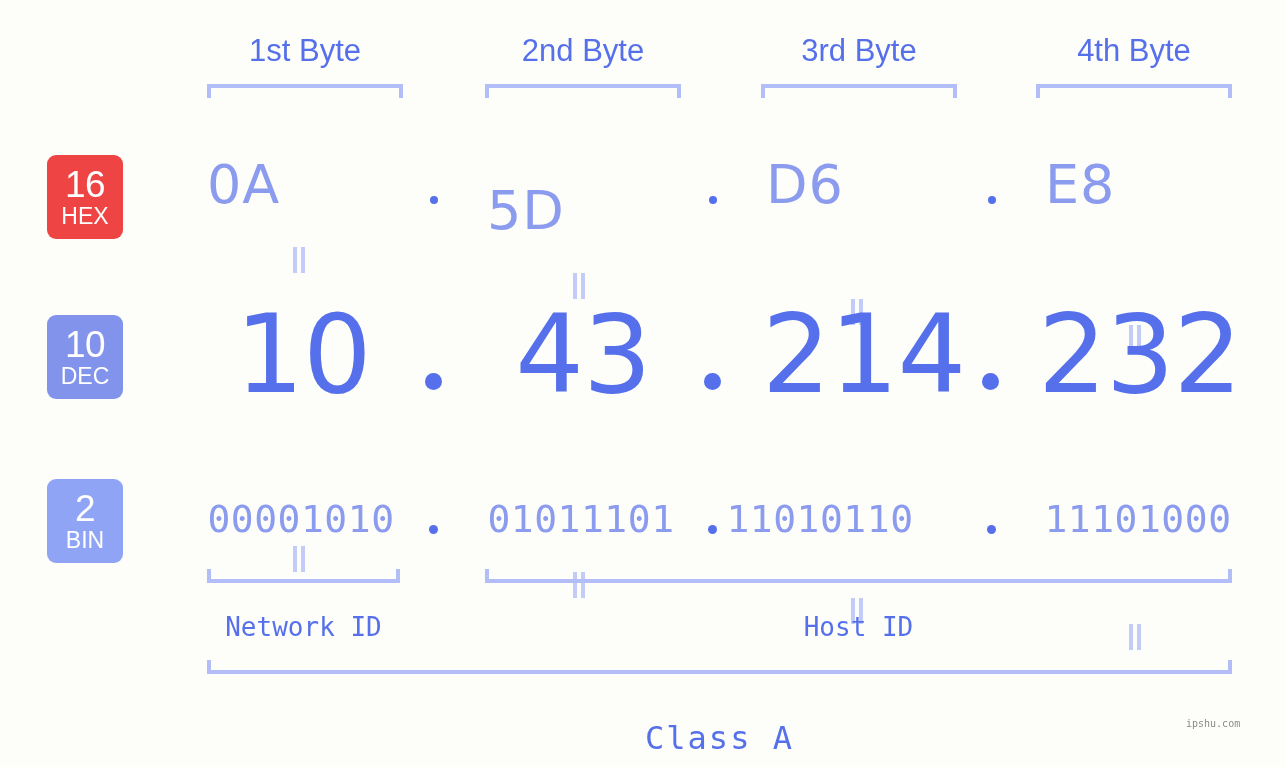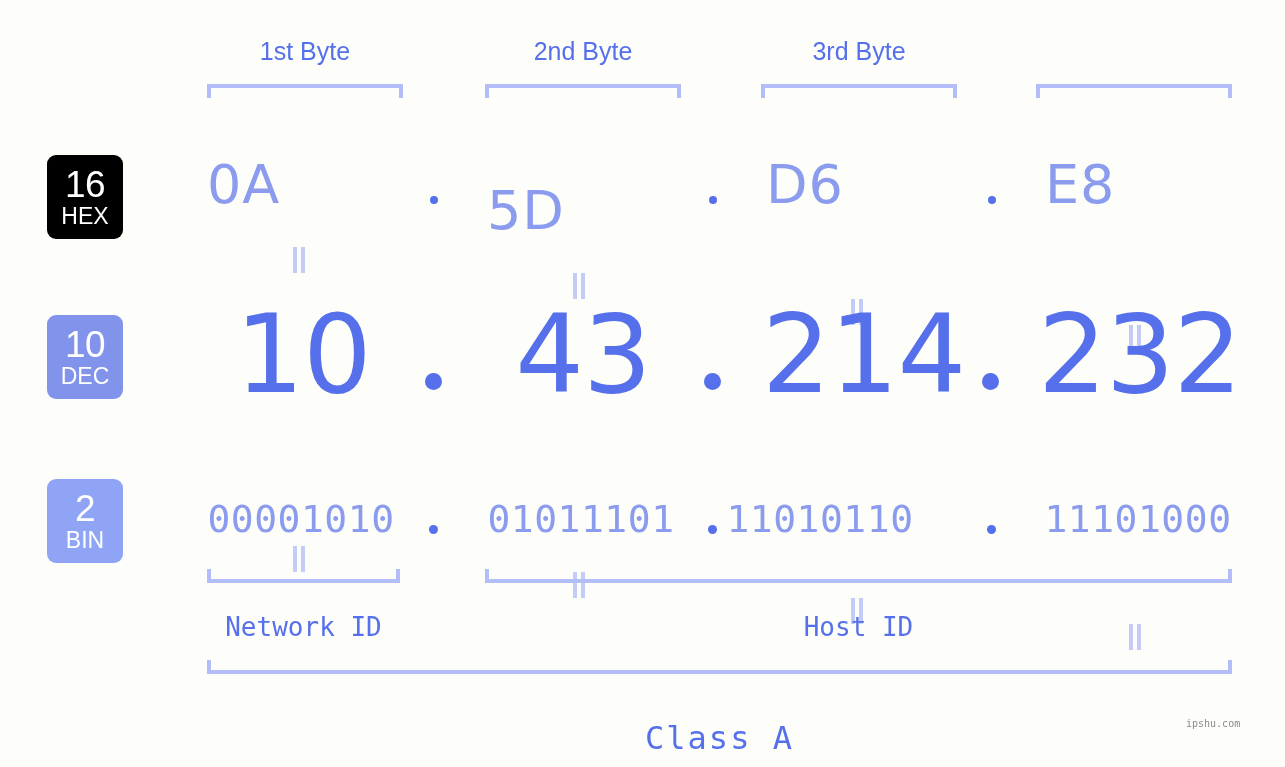--- a/index.html
+++ b/index.html
@@ -20,21 +20,21 @@
     left: 0; top: 0;
     width: 1285px;
     height: 767px;
   }
 
   .abs { position: absolute; }
 
   
   .byte-label {
     font-family: "Liberation Sans", sans-serif;
-    font-size: 25px;
+    font-size: 31px;
     color: #5570ea;
     text-align: center;
     letter-spacing: 0px;
     white-space: nowrap;
     line-height: 30px;
   }
 
   
   .bracket-down {
     border-top: 4px solid #b3bdf7;
@@ -154,27 +154,28 @@
   }
 </style>
 </head>
 <body>
 
 <div id="stage">
 
   <div class="abs byte-label" style="left:207px; top:36px; width:196px;">1st Byte</div>
   <div class="abs byte-label" style="left:485px; top:36px; width:196px;">2nd Byte</div>
   <div class="abs byte-label" style="left:761px; top:36px; width:196px;">3rd Byte</div>
+  <div class="abs byte-label" style="left:1036px; top:36px; width:196px;">4th Byte</div>
 
   <div class="abs bracket-down" style="left:207px; top:84px; width:196px;"></div>
   <div class="abs bracket-down" style="left:485px; top:84px; width:196px;"></div>
   <div class="abs bracket-down" style="left:761px; top:84px; width:196px;"></div>
   <div class="abs bracket-down" style="left:1036px; top:84px; width:196px;"></div>
 
-  <div class="abs badge" style="left:47px; top:155px; background:#000000;">
+  <div class="abs badge" style="left:47px; top:155px; background:#ef4444;">
     <span class="num">16</span>
     <span class="nm">HEX</span>
   </div>
 
   <div class="abs hex-val" style="left:207px; top:157px; width:182px;">0A</div>
   <div class="abs dot sm" style="left:430px; top:196px;"></div>
   <div class="abs hex-val" style="left:487px; top:157px; width:182px;margin-top:26px;">5D</div>
   <div class="abs dot sm" style="left:709px; top:196px;"></div>
   <div class="abs hex-val" style="left:766px; top:157px; width:182px;">D6</div>
   <div class="abs dot sm" style="left:988px; top:196px;"></div>

